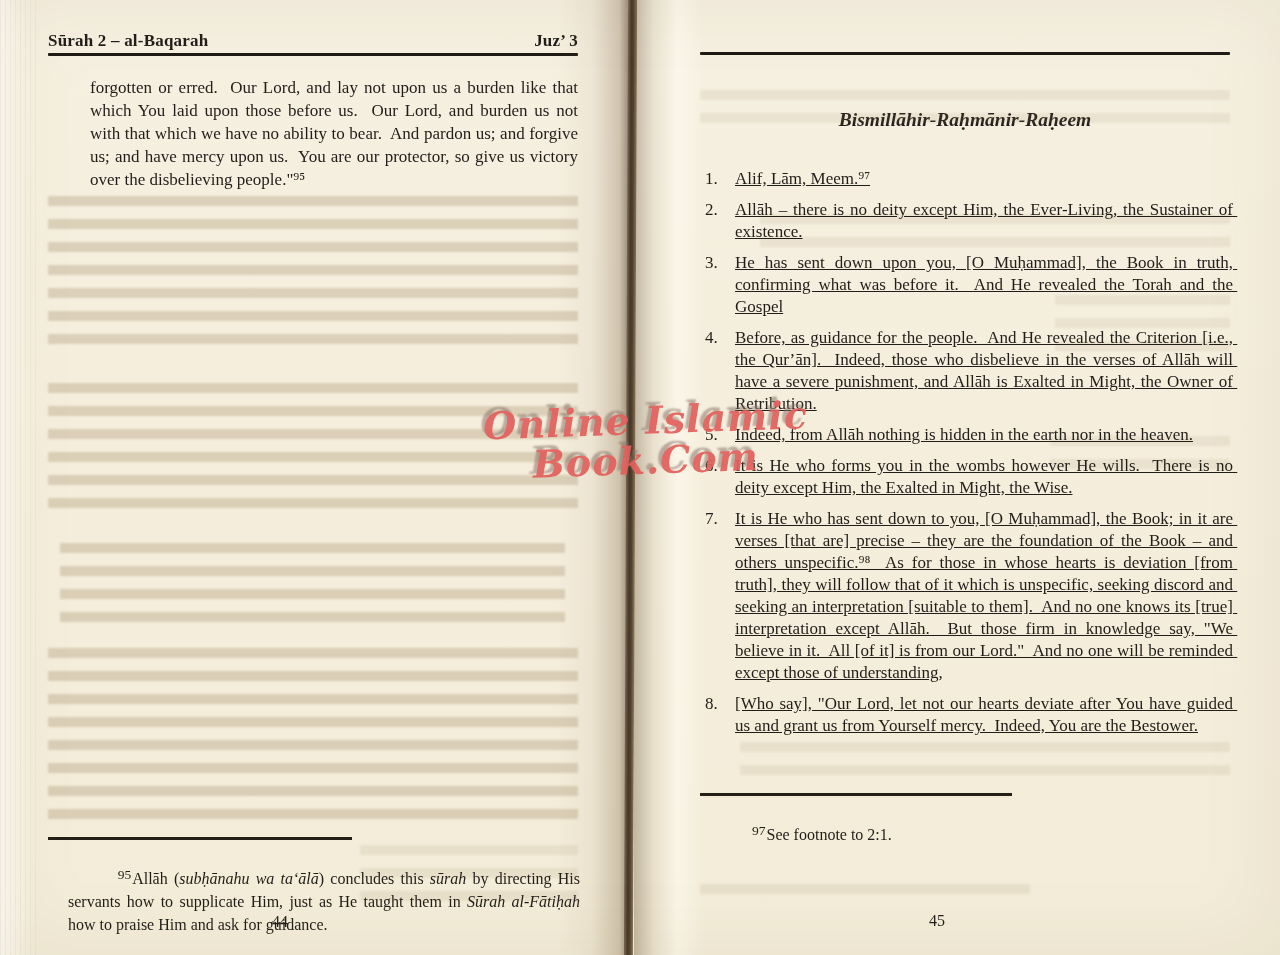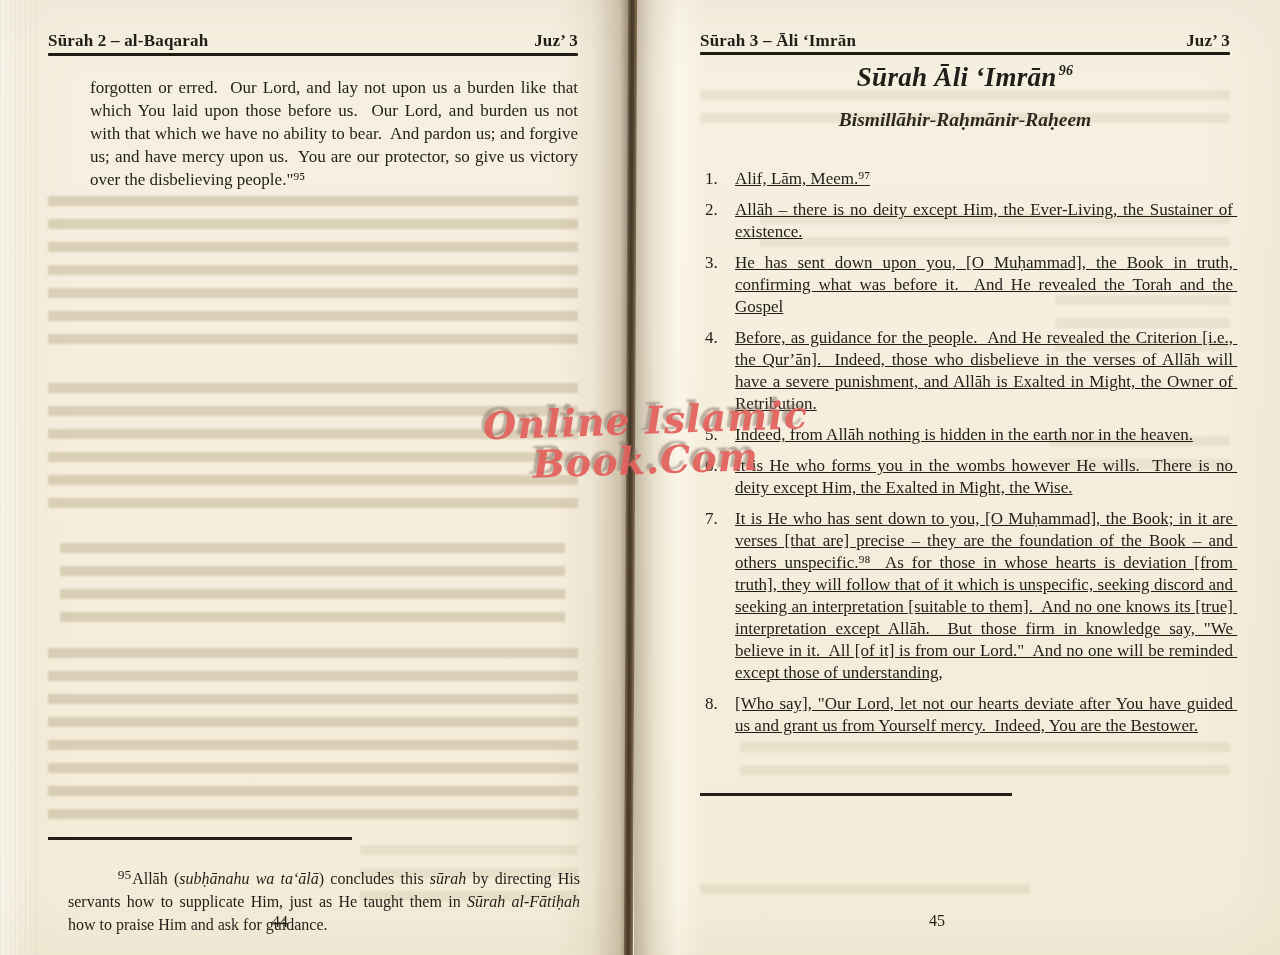--- a/index.html
+++ b/index.html
@@ -67,29 +67,22 @@
     </div>
     <div class="pagenum" style="left:258px;top:913px;">44</div>
   </div>
 
   <div class="shadeL"></div>
   <div class="fold"></div>
   <div class="shadeR"></div>
   <div class="edgeL"></div>
 
   <div class="abs" style="inset:0;">
-    <div class="hdr" style="left:700px;top:31px;width:530px;">
-      <span>Sūrah 3 – Āli ‘Imrān</span>
-      <span>Juz’ 3</span>
-    </div>
     <div class="rule" style="left:700px;top:52px;width:530px;"></div>
 
-    <div class="stitle" style="left:700px;top:62px;width:530px;">
-      <span>Sūrah Āli ‘Imrān</span><span class="tsup">96</span>
-    </div>
     <div class="bismillah" style="left:700px;top:109px;width:530px;">Bismillāhir-Raḥmānir-Raḥeem</div>
 
     <div class="ghost light" style="left:700px;top:90px;width:530px;height:46px;"></div>
     <div class="ghost light" style="left:760px;top:214px;width:470px;height:46px;"></div>
     <div class="ghost light" style="left:1055px;top:295px;width:175px;height:69px;"></div>
     <div class="ghost light" style="left:1050px;top:436px;width:180px;height:46px;"></div>
     <div class="ghost light" style="left:740px;top:742px;width:490px;height:46px;"></div>
     <div class="ghost light" style="left:700px;top:884px;width:330px;height:23px;"></div>
 
     <div class="verses" style="left:705px;top:168px;width:528px;">
@@ -123,20 +116,23 @@
       </div>
       <div class="verse">
         <span class="vnum">8.</span>
         <span class="vtext">[Who say], "Our Lord, let not our hearts deviate after You have guided us and grant us from Yourself mercy.  Indeed, You are the Bestower.</span>
       </div>
     </div>
 
     <div class="fnrule" style="left:700px;top:793px;width:312px;"></div>
     <div class="fnblock" style="left:700px;top:801px;width:532px;">
       <div class="fn">
+        <span class="fnm">97</span><span>See footnote to 2:1.</span>
+      </div>
+      <div class="fn">
         
       </div>
     </div>
     <div class="pagenum" style="left:915px;top:912px;">45</div>
   </div>
 
   <div class="wm">
     <div class="l1">Online Islamic</div>
     <div class="l2">Book.Com</div>
   </div>

